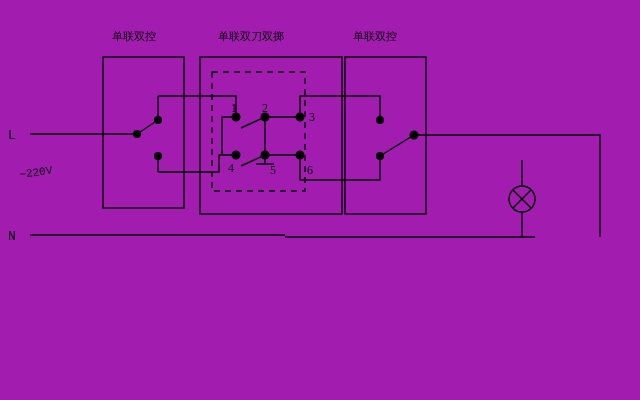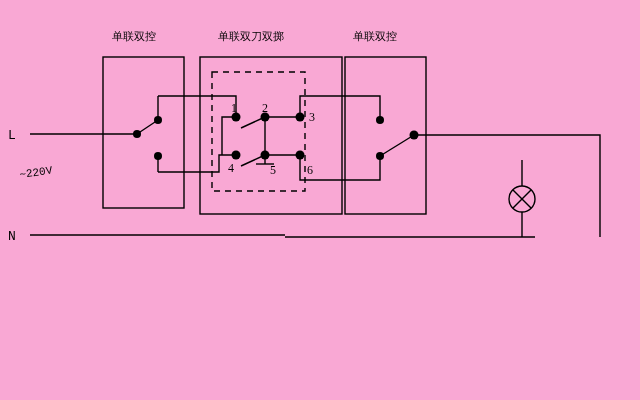--- a/index.html
+++ b/index.html
@@ -4,21 +4,21 @@
 <style>
   html, body {
     margin: 0;
     padding: 0;
     background: #ffffff;
   }
   #stage {
     position: relative;
     width: 640px;
     height: 400px;
-    background: #f9a8d4;
+    background: #a21caf;
     overflow: hidden;
     font-family: "Liberation Sans", sans-serif;
   }
   svg.diagram {
     position: absolute;
     left: 0;
     top: 0;
     width: 640px;
     height: 400px;
   }

